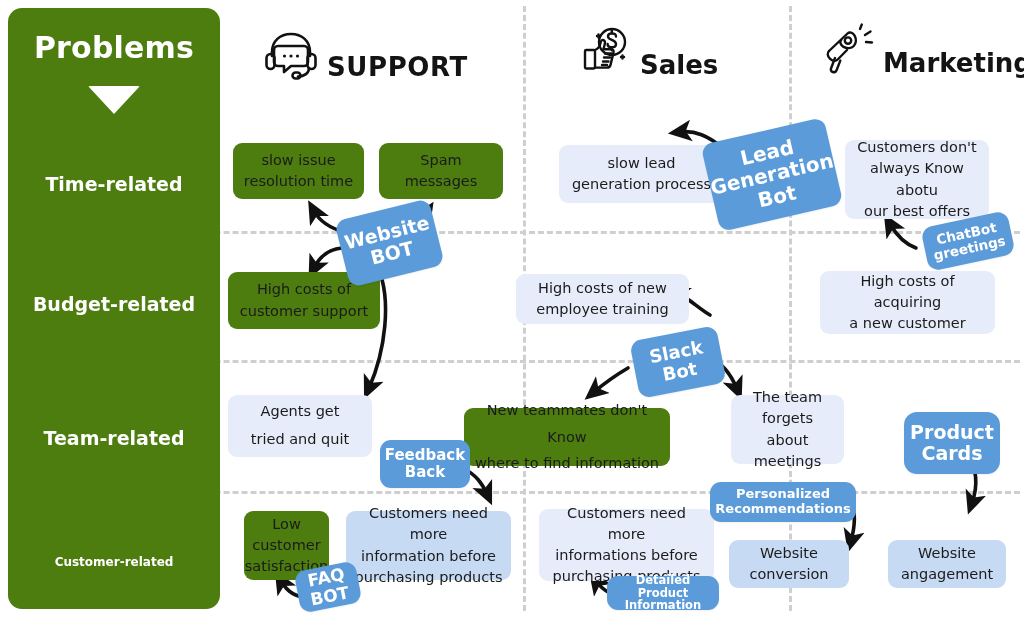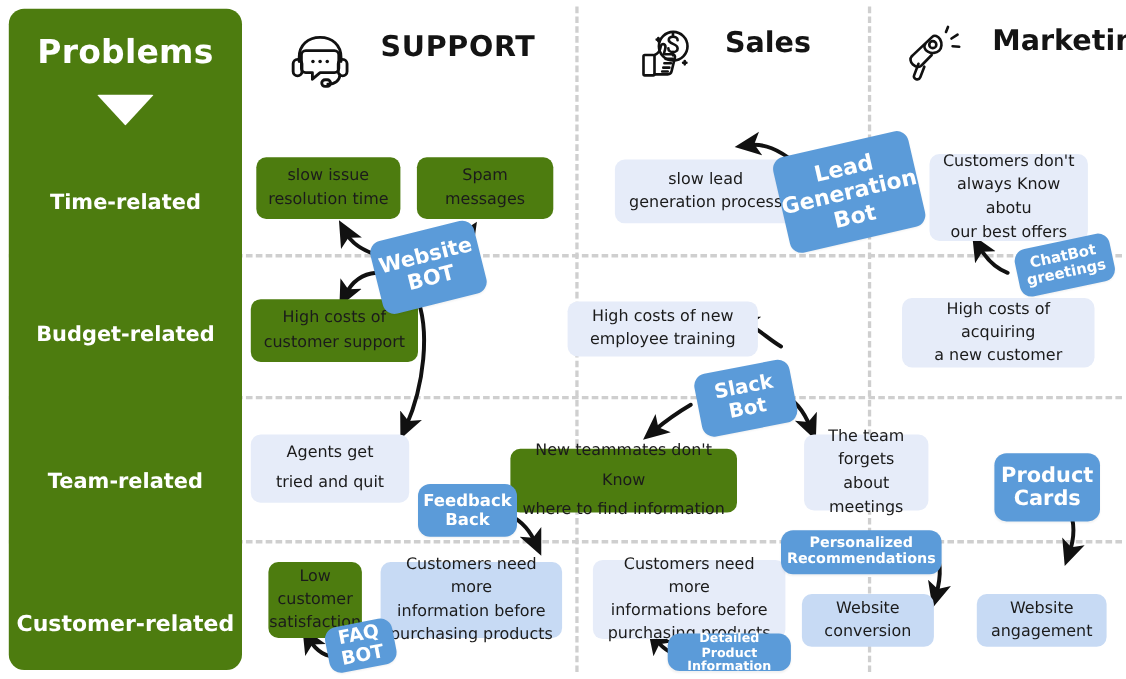--- a/index.html
+++ b/index.html
@@ -20,28 +20,28 @@
     width:0;height:0;border-left:26px solid transparent;border-right:26px solid transparent;
     border-top:28px solid #ffffff;border-radius:2px;
   }
   .row-label{
     position:absolute;left:0;width:100%;text-align:center;color:#fff;
     font-size:19px;font-weight:bold;
   }
   .row-label.r0{top:165px;}
   .row-label.r1{top:285px;}
   .row-label.r2{top:419px;}
-  .row-label.r3{top:547px;font-size:20px;}
+  .row-label.r3{top:547px;font-size:12px;}
 
   
   .hsep{position:absolute;left:8px;right:4px;border-top:3px dashed #cfcfcf;}
   .vsep{position:absolute;top:6px;bottom:6px;border-left:3px dashed #cfcfcf;}
 
   
-  .colhead{position:absolute;display:flex;align-items:flex-start;gap:26px;}
+  .colhead{position:absolute;display:flex;align-items:flex-end;gap:7px;}
   .colhead .label{font-size:26px;color:#141414;font-weight:600;}
   .colhead.support .label{letter-spacing:.6px;}
 
   
   .card{
     position:absolute;display:flex;align-items:center;justify-content:center;
     text-align:center;border-radius:9px;color:#1b1b1b;
     font-size:14.5px;line-height:1.45;padding:6px 8px;box-sizing:border-box;
   }
   .card.pink{background:#4d7c0f;}
@@ -251,21 +251,21 @@
   <div class="bot" style="left:380px;top:440px;width:90px;height:48px;font-size:15px;">
     <span style="white-space:pre-line">Feedback
 Back</span>
   </div>
 
   <div class="bot" style="left:297px;top:566px;width:62px;height:42px;font-size:17px;transform:rotate(-11deg);">
     <span style="white-space:pre-line">FAQ
 BOT</span>
   </div>
 
-  <div class="bot" style="left:904px;top:412px;width:96px;height:62px;font-size:19px;">
+  <div class="bot" style="left:904px;top:412px;width:96px;height:62px;font-size:19px;border-radius:13px;">
     <span style="white-space:pre-line">Product
 Cards</span>
   </div>
 
   <div class="bot" style="left:607px;top:576px;width:112px;height:34px;font-size:11.5px;">
     <span style="white-space:pre-line">Detailed Product
 Information</span>
   </div>
 
   <div class="bot" style="left:710px;top:482px;width:146px;height:40px;font-size:13px;">

